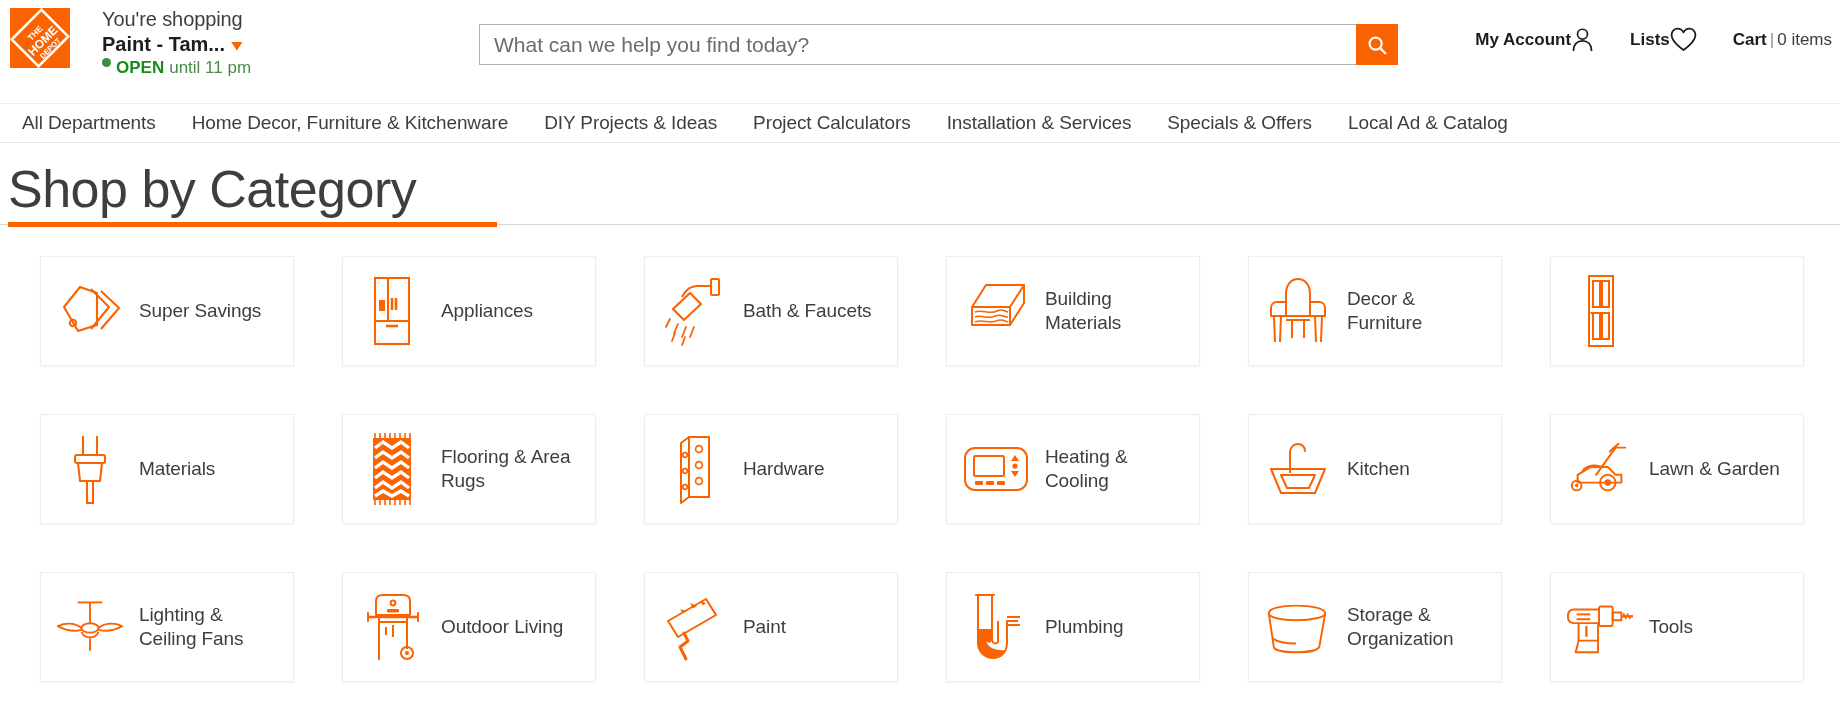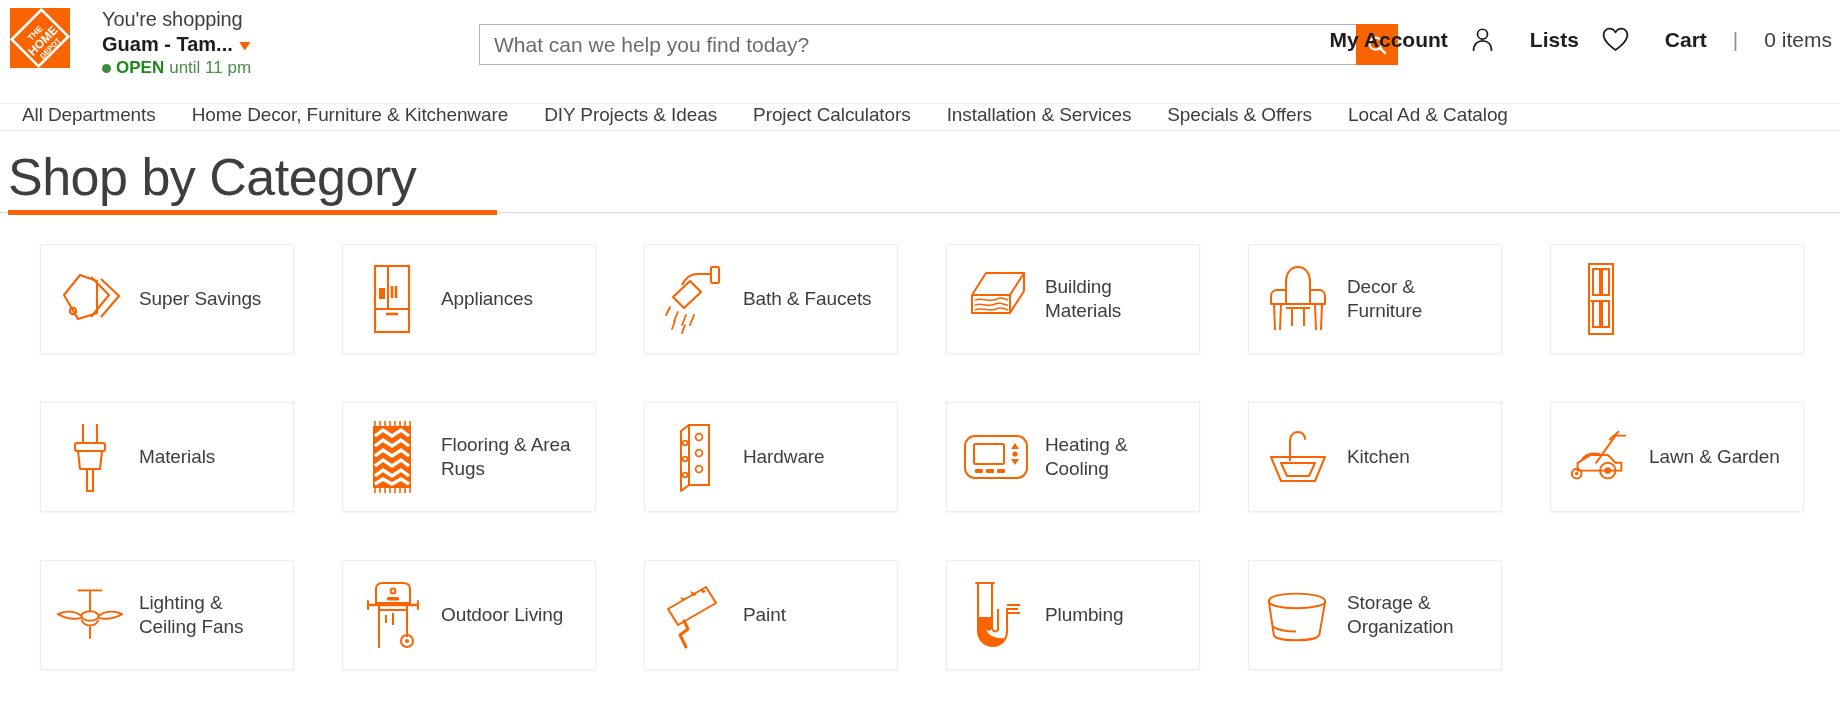--- a/index.html
+++ b/index.html
@@ -60,21 +60,21 @@
     color: #f96302;
     font-size: 15px;
     line-height: 1;
     transform: scaleX(1.35);
     display: inline-block;
   }
   .store-line3 {
     font-size: 17px;
     margin-top: 2px;
     display: flex;
-    align-items: center;
+    align-items: flex-start;
     gap: 5px;
     white-space: nowrap;
   }
   .dot-open {
     width: 9px; height: 9px; border-radius: 50%;
     background: #3d8b3d; display: inline-block;
   }
   .open-bold { color: #1a8a1a; font-weight: bold; }
   .open-rest { color: #4b8b4b; }
 
@@ -118,35 +118,36 @@
     right: 8px;
     top: 27px;
     display: flex;
     align-items: center;
     gap: 36px;
     white-space: nowrap;
   }
   .hr-item {
     display: flex;
     align-items: center;
-    gap: 23px;
-    font-size: 21px;
+    gap: 0;
+    font-size: 17px;
     color: #1d1d1d;
     cursor: pointer;
   }
   .hr-label-bold { font-weight: bold; }
   .hr-sep { color: #8d8d8d; font-weight: normal; margin: 0 3px; }
   .hr-count { font-weight: normal; color: #3e3e3e; }
 
   
   .nav {
-    height: 28px;
+    height: 40px;
     border-top: 1px solid #ededed;
     border-bottom: 1px solid #e2e2e2;
     display: flex;
+    align-items: center;
     padding: 0 4px;
     gap: 0;
     background: #fff;
   }
   .nav-item {
     font-size: 19px;
     color: #3e3e3e;
     padding: 0 18px;
     cursor: pointer;
     white-space: nowrap;
@@ -222,21 +223,21 @@
         <text x="30" y="26" font-family="'Liberation Sans',sans-serif" font-size="8.5" font-weight="bold" fill="#ffffff" text-anchor="middle">THE</text>
         <text x="30" y="38" font-family="'Liberation Sans',sans-serif" font-size="12" font-weight="bold" fill="#ffffff" text-anchor="middle">HOME</text>
         <text x="30" y="47" font-family="'Liberation Sans',sans-serif" font-size="7.5" font-weight="bold" fill="#ffffff" text-anchor="middle">DEPOT</text>
       </g>
     </svg>
   </div>
 
   <div class="store-block">
     <div class="store-line1">You're shopping</div>
     <div class="store-line2">
-      <span>Guam - Tam...</span>
+      <span>Paint - Tam...</span>
       <span class="chev">▾</span>
     </div>
     <div class="store-line3">
       <span class="dot-open"></span>
       <span class="open-bold">OPEN</span>
       <span class="open-rest">until 11 pm</span>
     </div>
   </div>
 
   <div class="search-wrap">
@@ -570,14 +571,34 @@
     <div class="tile-icon">
       <svg width="72" height="60" viewBox="0 0 72 60" fill="none" stroke="#f96302" stroke-width="2">
         <path d="M6 16 C6 11 18 8 34 8 C50 8 64 11 64 16 C64 20 50 23 34 23 C18 23 6 20 6 16 Z" stroke-linejoin="round"></path>
         <path d="M6 16 L11 50 C11 54 22 56 34 56 C46 56 57 54 58 50 L64 16" stroke-linejoin="round"></path>
         <path d="M10 42 C16 46 26 47 34 47"></path>
       </svg>
     </div>
     <div class="tile-label">Storage &amp; Organization</div>
   </div>
 
+  <div class="tile">
+    <div class="tile-icon">
+      <svg width="72" height="64" viewBox="0 0 72 64" fill="none" stroke="#f96302" stroke-width="2">
+        <path d="M9 14 C5 14 3 17 3 21 C3 25 5 28 9 28 L35 28 L35 14 Z" stroke-linejoin="round"></path>
+        <rect x="35" y="11" width="14" height="20" rx="2"></rect>
+        <path d="M49 17 L58 17 L58 25 L49 25 Z" stroke-linejoin="round"></path>
+        <line x1="58" y1="21" x2="70" y2="21" stroke-width="2.4"></line>
+        <g stroke-width="1.6">
+          <line x1="60" y1="18" x2="63" y2="24"></line>
+          <line x1="64" y1="18" x2="67" y2="24"></line>
+        </g>
+        <line x1="12" y1="19" x2="26" y2="19"></line>
+        <line x1="12" y1="24" x2="26" y2="24"></line>
+        <path d="M14 28 L14 46 L34 46 L34 28" stroke-linejoin="round"></path>
+        <path d="M14 46 L11 58 L34 58 L34 46" stroke-linejoin="round"></path>
+        <line x1="22" y1="31" x2="22" y2="42" stroke-width="2.4"></line>
+      </svg>
+    </div>
+    <div class="tile-label">Tools</div>
+  </div>
 
 </div>
 
 </body></html>

